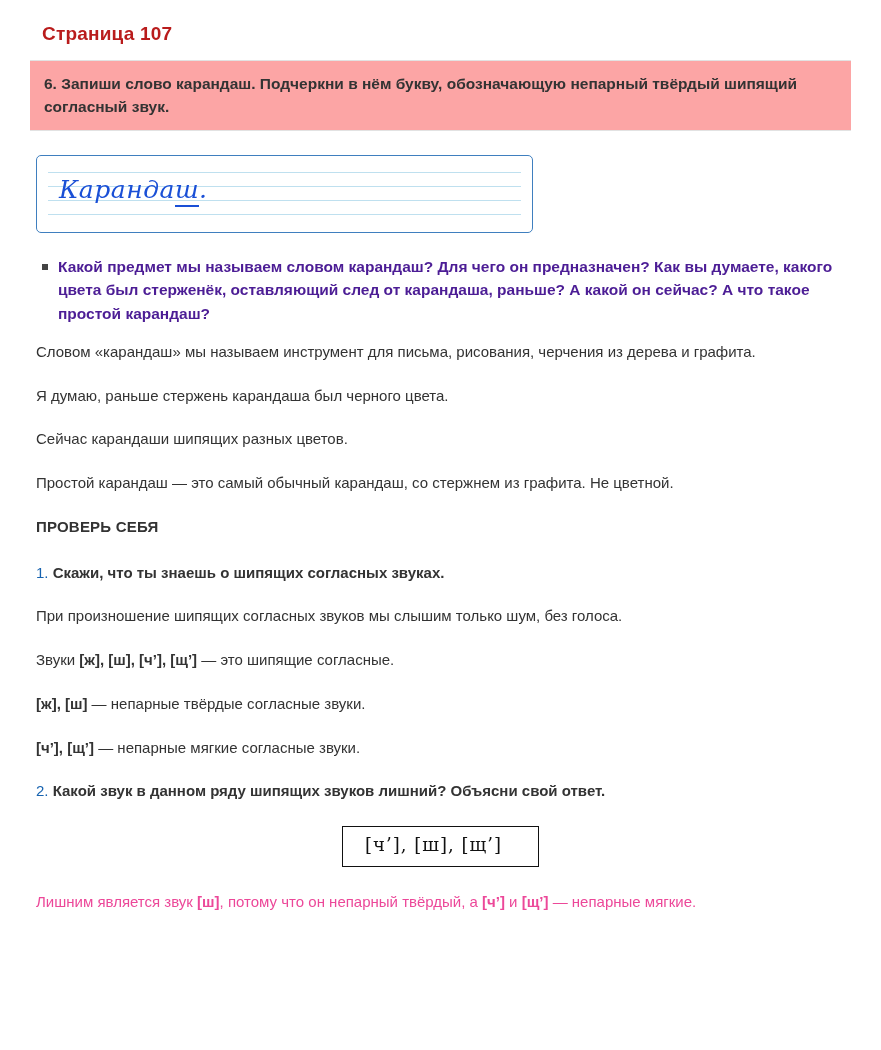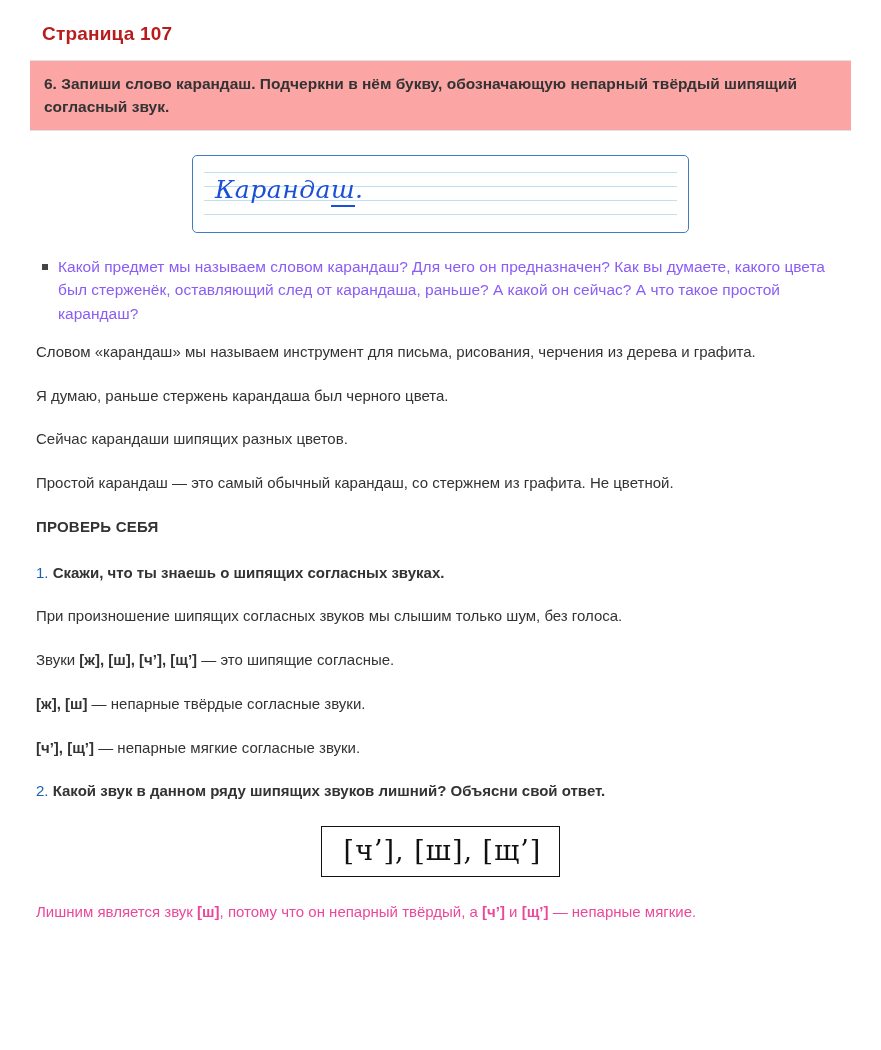--- a/index.html
+++ b/index.html
@@ -34,21 +34,21 @@
     border-bottom: 1px solid #e2e2e2;
     padding: 11px 14px 12px 14px;
     font-weight: bold;
     color: #333;
     font-size: 15.5px;
     line-height: 1.5;
     margin: 0 -6px 0 -6px;
   }
   .writing-wrap {
     display: flex;
-    justify-content: center;
+    justify-content: flex-start;
     margin: 24px 0 22px 0;
   }
   .writing-box {
     width: 497px;
     height: 78px;
     border: 1px solid #3f7fbf;
     border-radius: 5px;
     box-sizing: border-box;
     position: relative;
     background: #ffffff;
@@ -88,24 +88,24 @@
     padding-right: 6px;
   }
   .sq-bullet {
     width: 6px;
     height: 6px;
     background: #444;
     margin-top: 9px;
     flex: 0 0 auto;
   }
   .bullet-q-text {
-    font-weight: normal;
+    font-weight: bold;
     font-size: 15.5px;
     line-height: 1.5;
-    color: #8b5cf6;
+    color: #4c1d95;
   }
   p.para {
     margin: 0 0 22px 0;
     font-size: 15px;
     line-height: 1.45;
     color: #333;
   }
   .section-head {
     font-weight: bold;
     font-size: 15px;
@@ -128,23 +128,23 @@
   .b {
     font-weight: bold;
   }
   .sound-box-wrap {
     display: flex;
     justify-content: center;
     margin: 24px 0 24px 0;
   }
   .sound-box {
     border: 1px solid #111;
-    padding: 8px 18px 10px 22px;
+    padding: 8px 36px 10px 22px;
     font-family: "DejaVu Serif", serif;
-    font-size: 27px;
+    font-size: 18px;
     color: #111;
     letter-spacing: 1px;
     line-height: 1.15;
     background: #fff;
   }
   .last-line {
     margin: 0 0 10px 0;
     font-size: 15px;
     color: #ec4899;
   }

